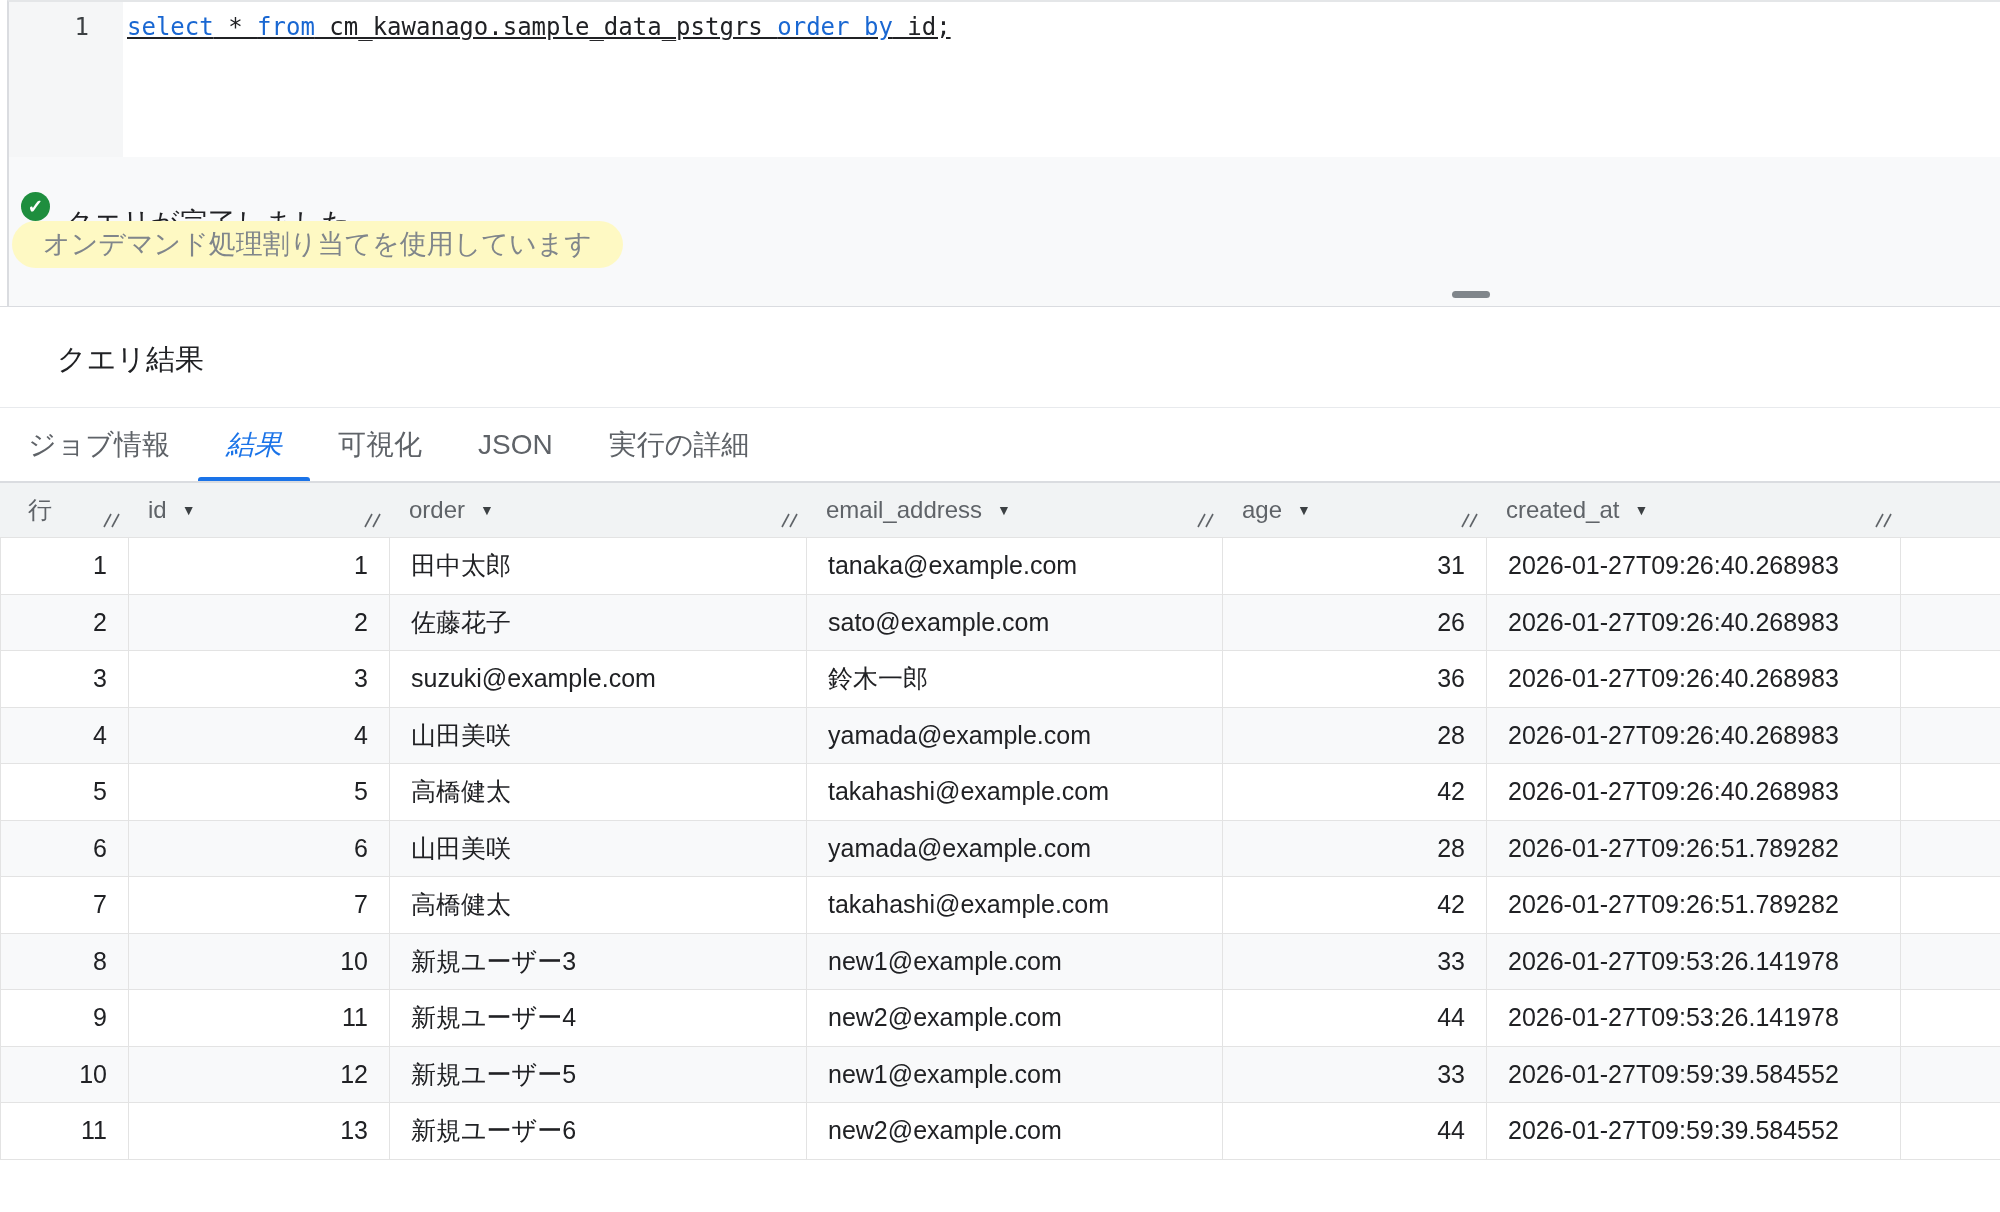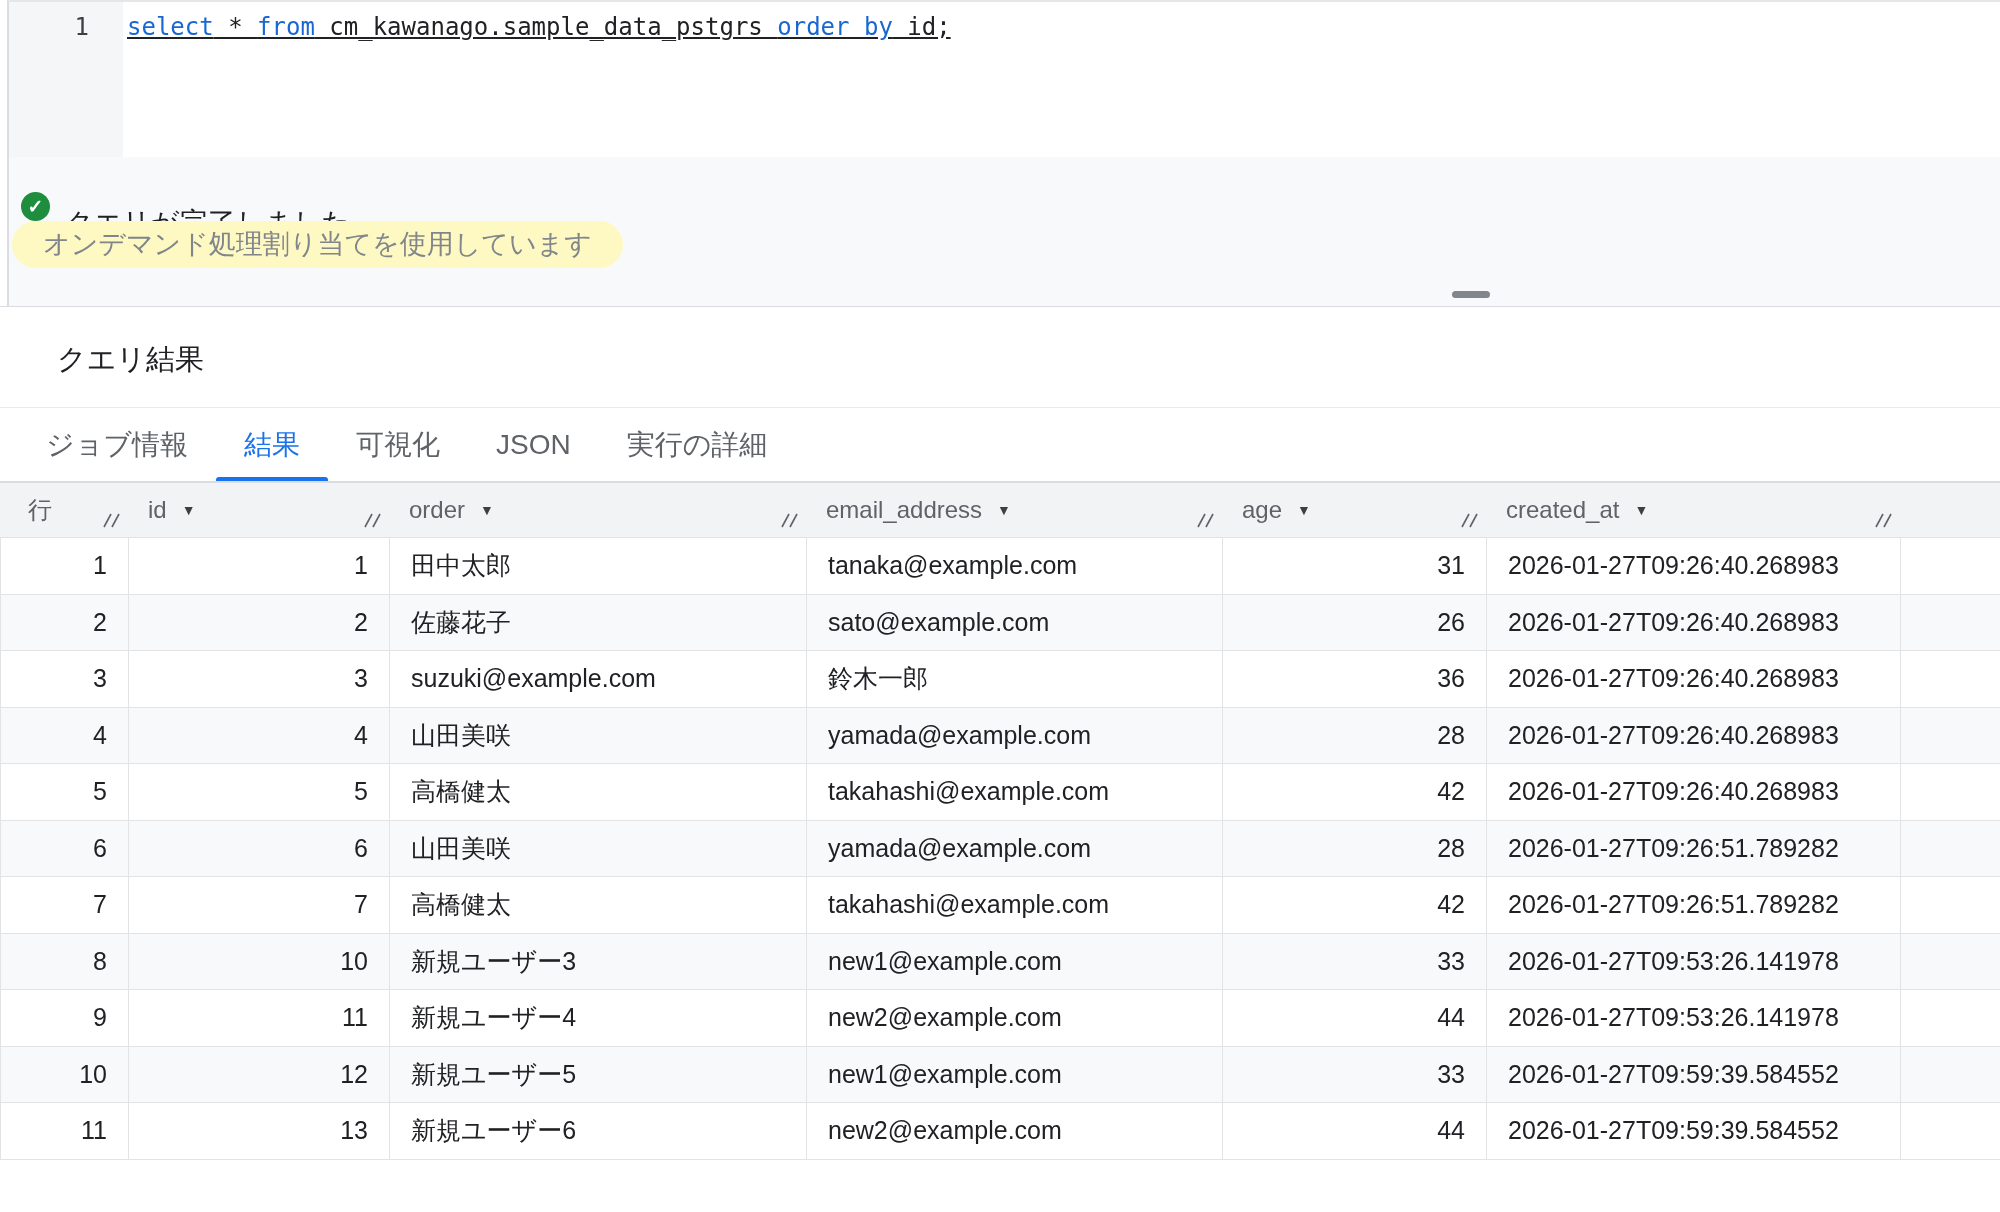--- a/index.html
+++ b/index.html
@@ -62,28 +62,28 @@
   .split { height:0; border-top:1px solid #dadce0; }
 
   
   .panel-head { height:101px; border-bottom:1px solid #e8eaed; }
   .panel-title {
     margin:0; padding:33px 12px 0 57px;
     font-size:29px; font-weight:400; color:#202124;
   }
   .tabs {
     display:flex; align-items:stretch; height:75px;
-    padding-left:18px; border-bottom:2px solid #dadce0;
+    border-bottom:2px solid #dadce0;
   }
   .tab {
     background:none; border:none; padding:0 28px;
     font-family:inherit; font-size:28px; color:#5f6368;
     position:relative; cursor:pointer;
   }
-  .tab.active { color:var(--accent); }
+  .tab.active { color:var(--accent);font-style:italic; }
   .tab.active::after {
     content:""; position:absolute; left:0; right:0; bottom:0;
     height:4px; background:var(--accent); border-radius:3px 3px 0 0;
   }
 
   
   .thead {
     display:grid; grid-template-columns:var(--grid-cols);
     height:55px; background:var(--header-bg);
     border-bottom:1px solid var(--border);

